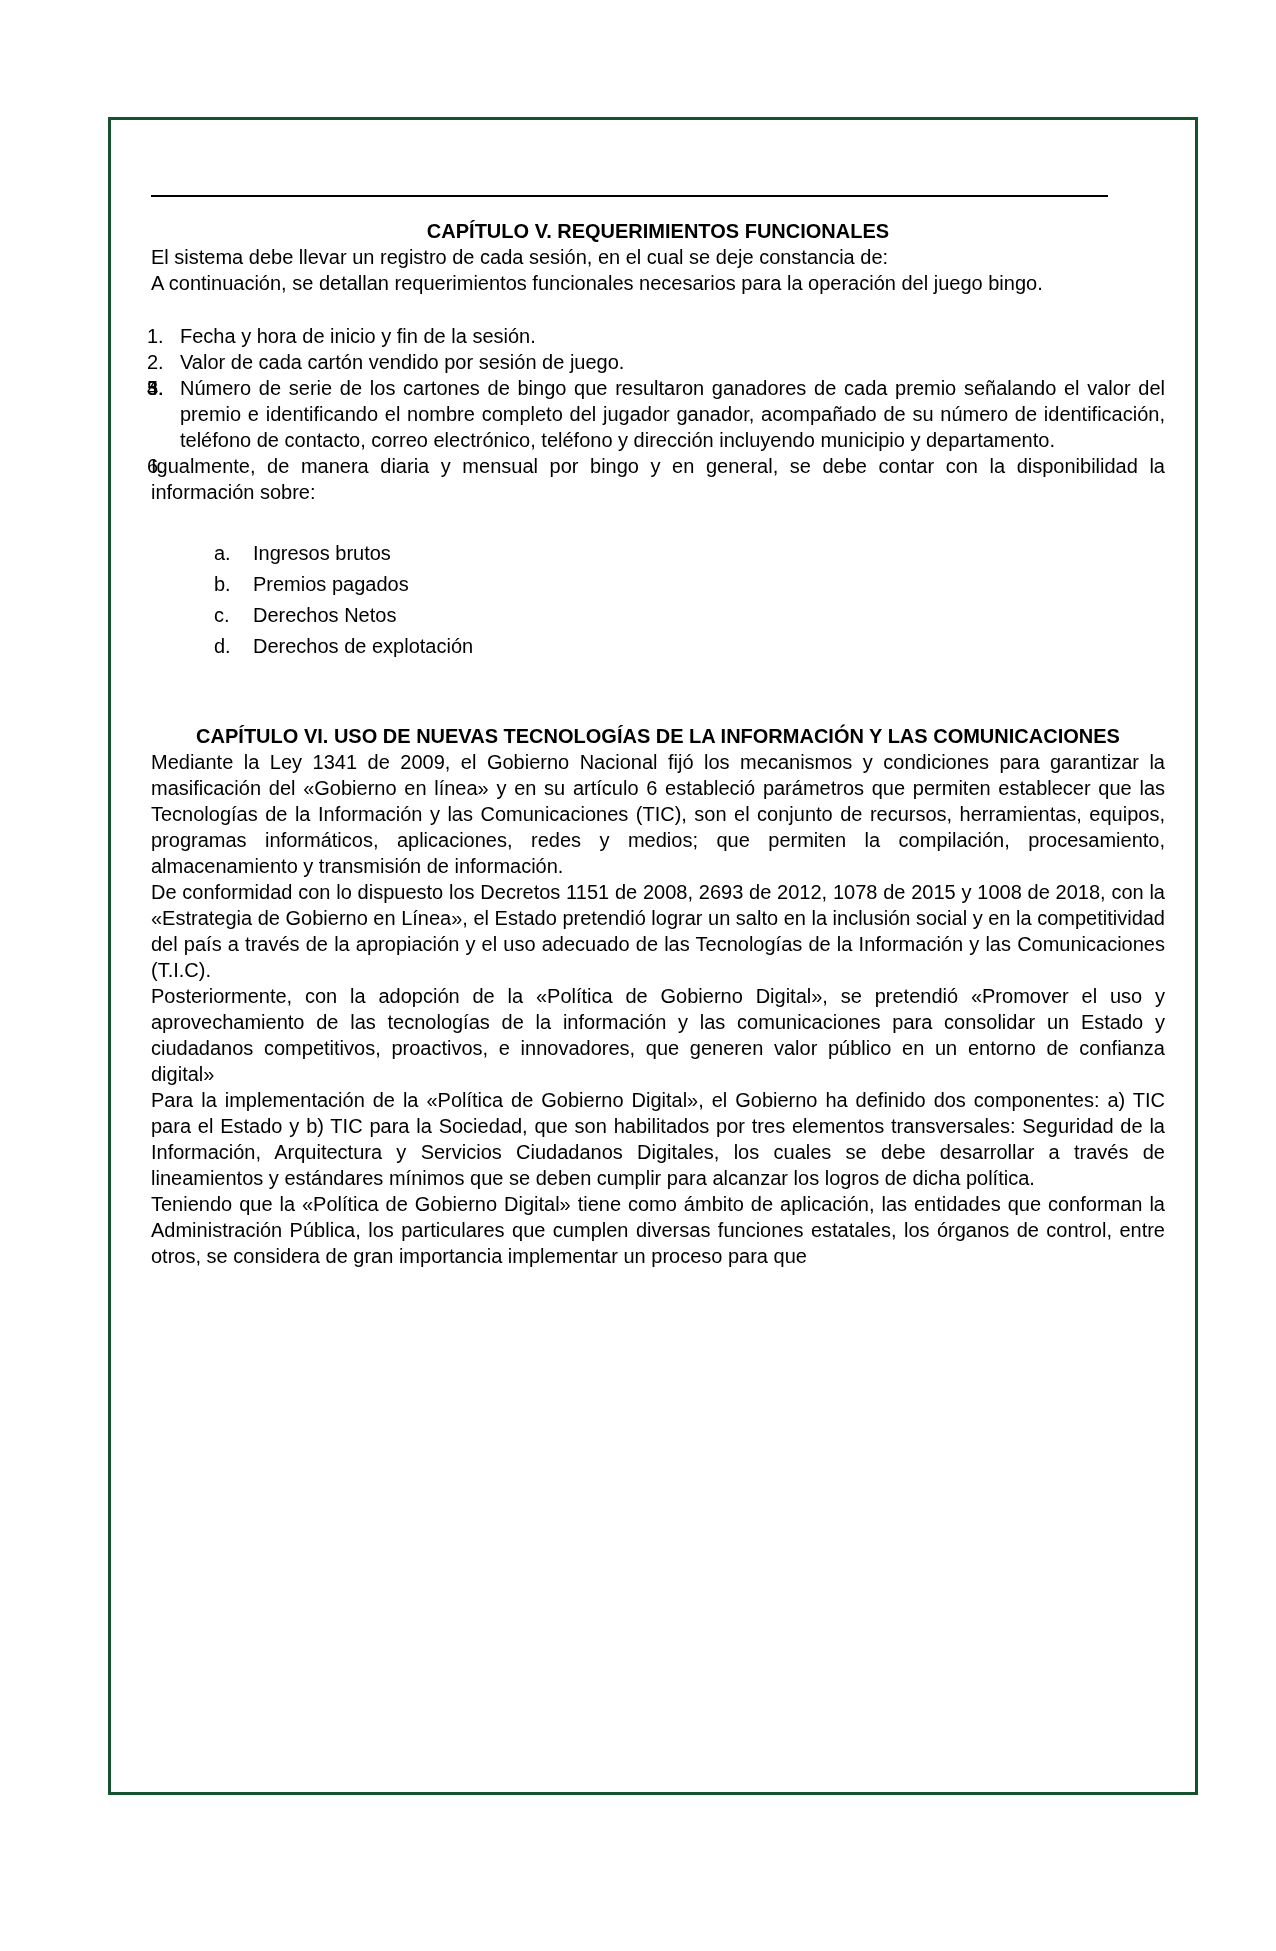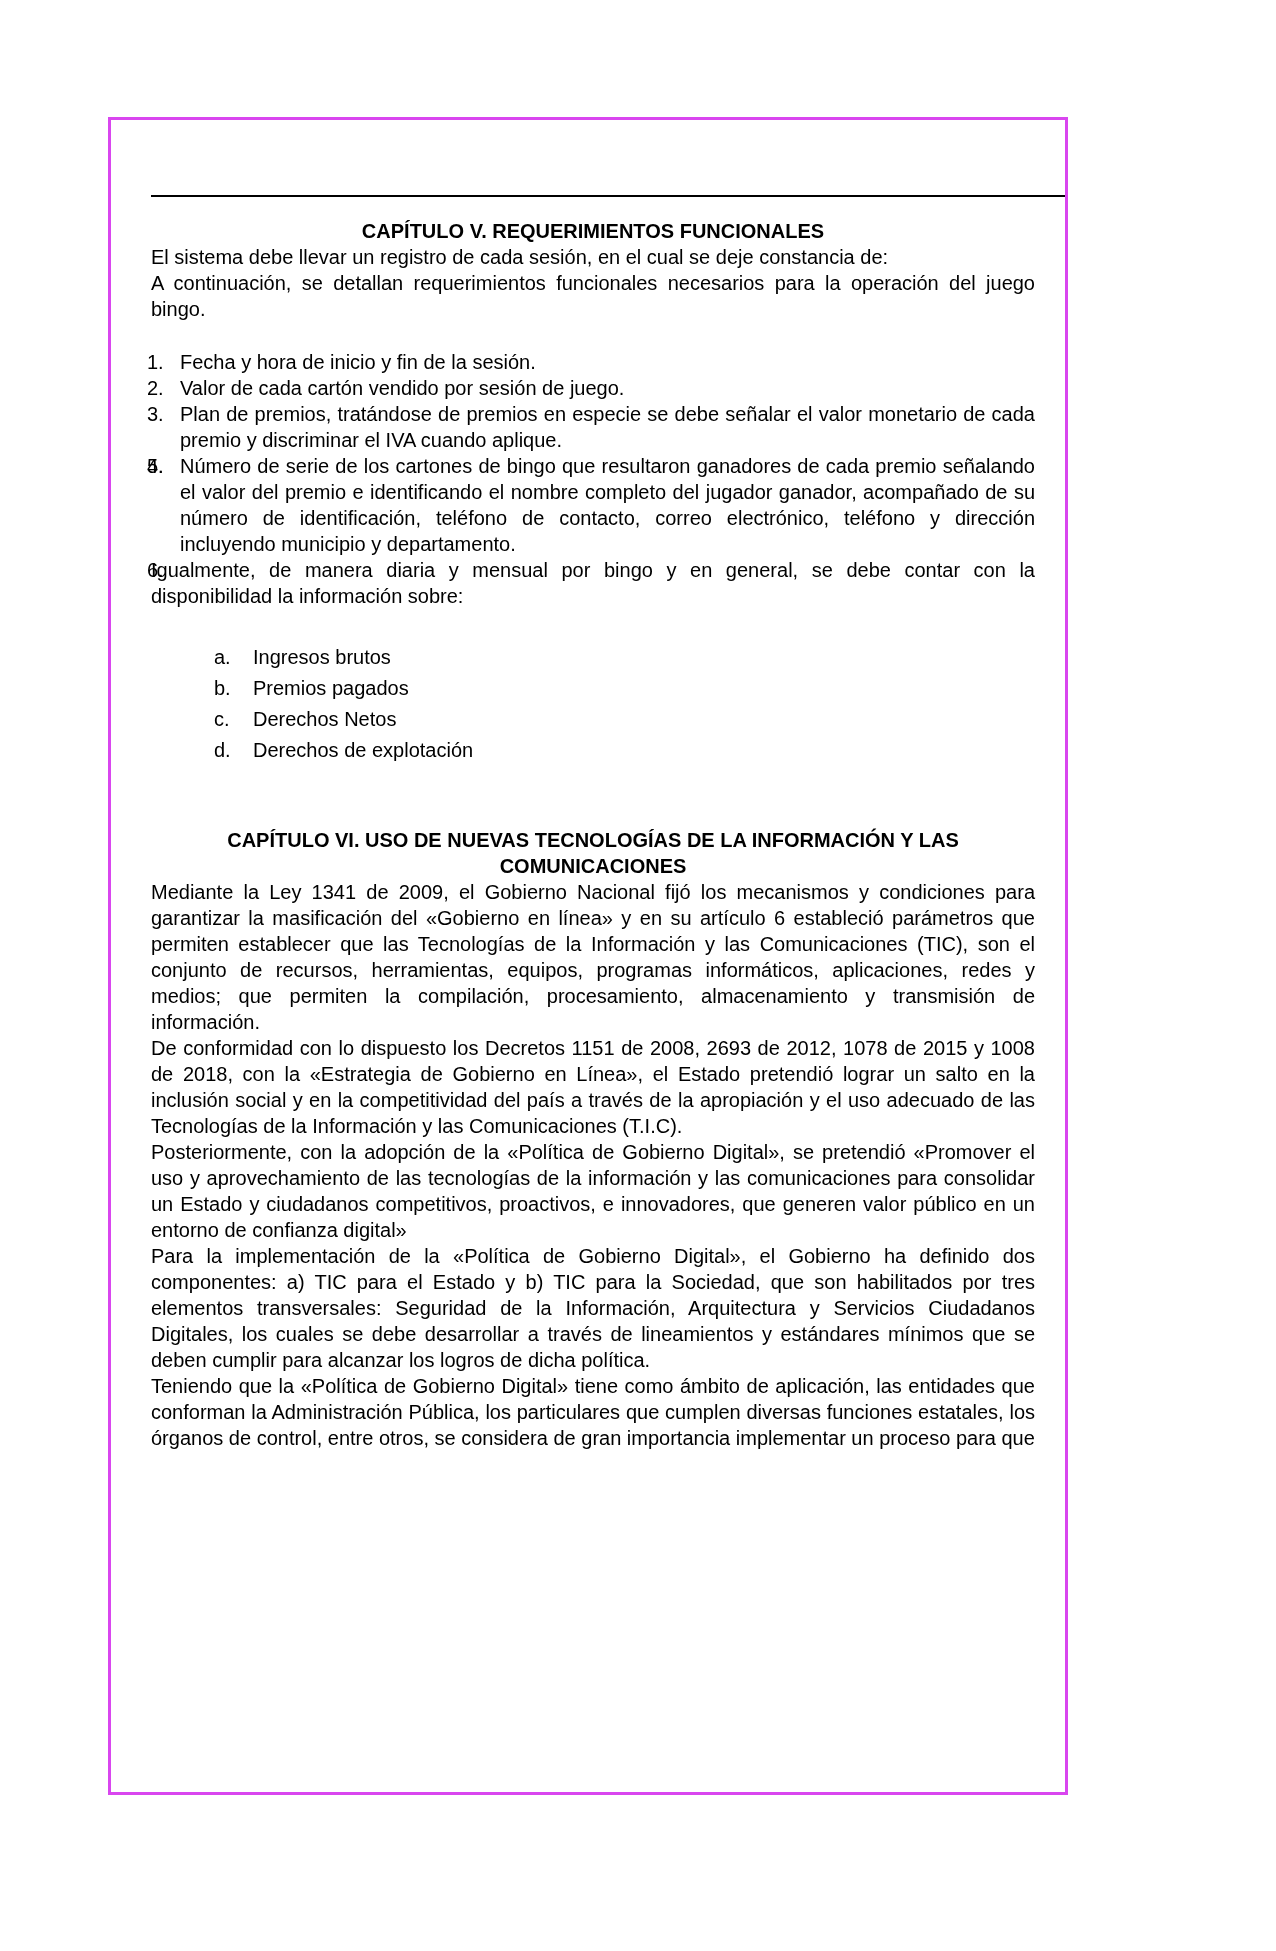--- a/index.html
+++ b/index.html
@@ -12,23 +12,23 @@
     width: 1276px;
     height: 1951px;
     font-family: "Liberation Sans", sans-serif;
     color: #000000;
     overflow: hidden;
   }
   .page-frame {
     position: absolute;
     left: 108px;
     top: 117px;
-    width: 960px;
+    width: 1090px;
     height: 1678px;
-    border: 3px solid #d946ef;
+    border: 3px solid #14532d;
     box-sizing: border-box;
     overflow: hidden;
     background: #ffffff;
   }
   .content {
     padding: 0 30px 0 40px;
     font-size: 20px;
     line-height: 26px;
   }
   .rule {
@@ -109,21 +109,20 @@
       <li>
         <span class="mk">1.</span>
         <span>Fecha y hora de inicio y fin de la sesión.</span>
       </li>
       <li>
         <span class="mk">2.</span>
         <span>Valor de cada cartón vendido por sesión de juego.</span>
       </li>
       <li>
         <span class="mk">3.</span>
-        <span>Plan de premios, tratándose de premios en especie se debe señalar el valor monetario de cada premio y discriminar el IVA cuando aplique.</span>
       </li>
       <li>
         <span class="mk">4.</span>
       </li>
       <li>
         <span class="mk">5.</span>
         <span>Número de serie de los cartones de bingo que resultaron ganadores de cada premio señalando el valor del premio e identificando el nombre completo del jugador ganador, acompañado de su número de identificación, teléfono de contacto, correo electrónico, teléfono y dirección incluyendo municipio y departamento.</span>
       </li>
       <li>
         <span class="mk">6.</span>

